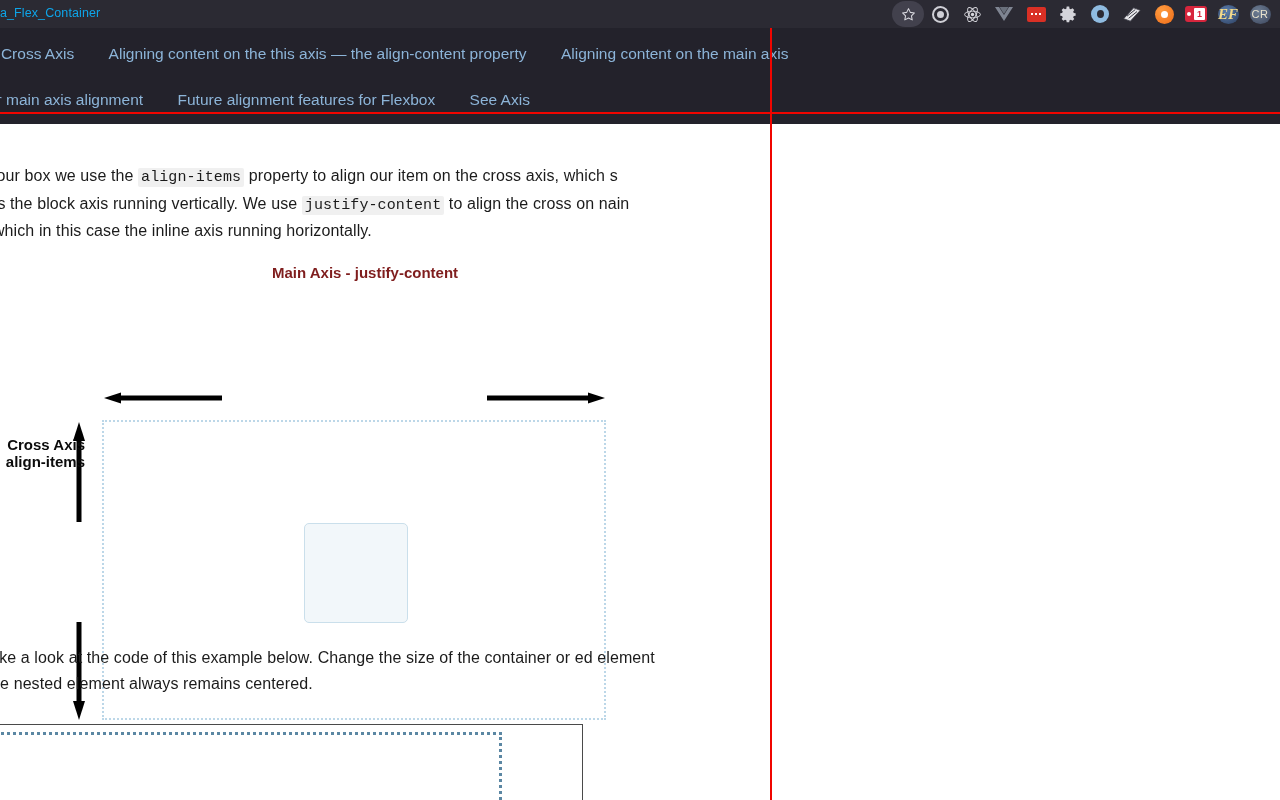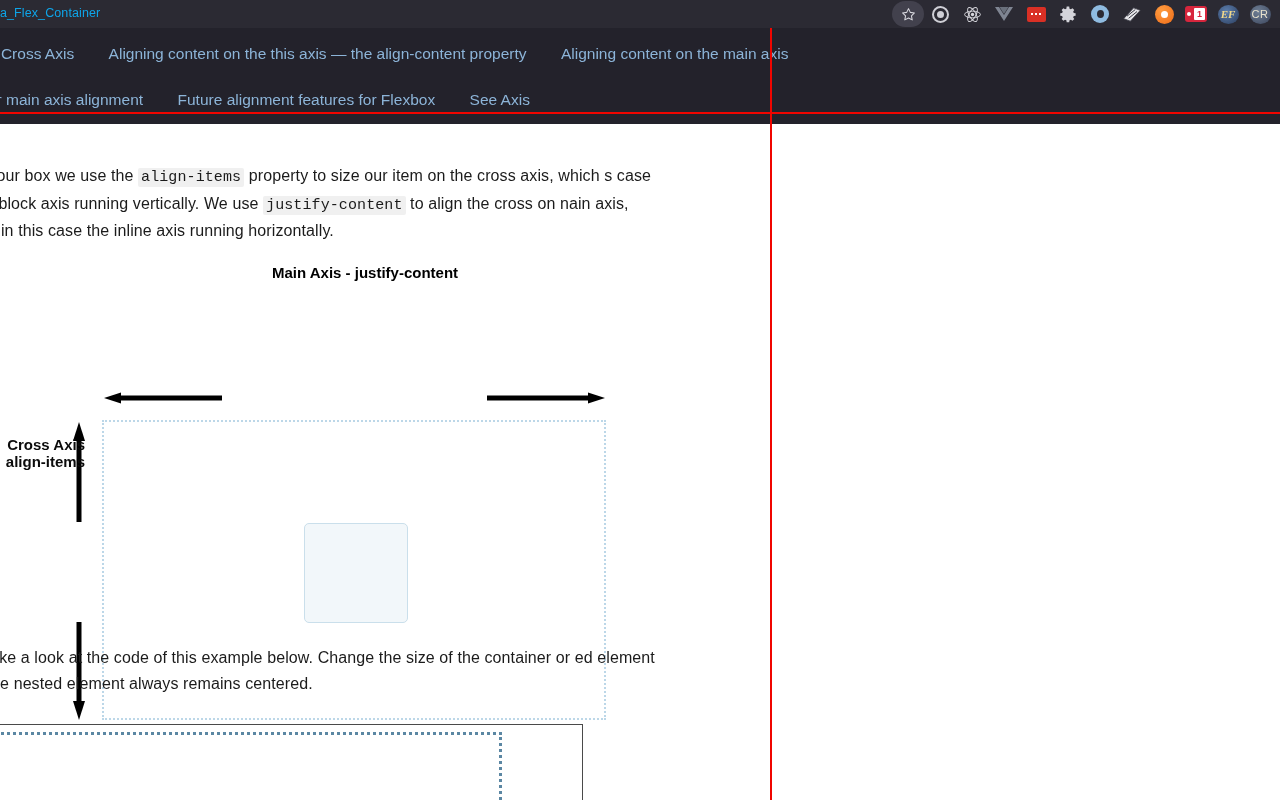--- a/index.html
+++ b/index.html
@@ -113,21 +113,21 @@
     font-size: 9px; font-weight: 700; line-height: 12px; text-align: center;
     margin-right: 2px; border-radius: 1px;
   }
   .ic-badge::before {
     content: ""; position: absolute; left: 2px; top: 6px;
     width: 4px; height: 4px; border-radius: 50%; background: #fff;
   }
   .ic-ef {
     width: 21px; height: 19px; border-radius: 50%;
     background: radial-gradient(circle at 40% 35%, #5d7fae, #2a3c5c);
-    color: #f2d98a; font-size: 11px; font-weight: 700; font-style: italic;
+    color: #f2d98a; font-size: 15px; font-weight: 700; font-style: italic;
     display: flex; align-items: center; justify-content: center;
     font-family: "Liberation Serif", serif;
   }
   .ic-cr {
     width: 21px; height: 19px; border-radius: 50%;
     background: radial-gradient(circle at 40% 35%, #6f7f95, #39435a);
     color: #e8e2cd; font-size: 11px; font-weight: 400;
     display: flex; align-items: center; justify-content: center;
     letter-spacing: 0.5px;
   }
@@ -217,21 +217,21 @@
   }
 
   .main-axis-label {
     position: absolute;
     left: 230px;
     top: 140px;
     width: 270px;
     text-align: center;
     font-size: 15px;
     font-weight: 700;
-    color: #000000;
+    color: #7f1d1d;
   }
 
   
   .arrow-left {
     position: absolute;
     left: 104px;
     top: 268px;
     width: 118px;
     height: 12px;
   }
@@ -409,21 +409,21 @@
     <div class="nav-row row2">
       <a class="nav-link" style="margin-left:-12px;" href="#">or main axis alignment</a>
       <a class="nav-link" href="#">Future alignment features for Flexbox</a>
       <a class="nav-link" href="#">See Axis</a>
     </div>
 
   </div>
 
   <div class="page">
 
-    <p class="prose p1"><span>enter our box we use the </span><code class="inline">align-items</code><span> property to size our item on the cross axis, which </span><span>s case is the block axis running vertically. We use </span><code class="inline">justify-content</code><span> to align the cross on </span><span>nain axis, which in this case the inline axis running horizontally.</span></p>
+    <p class="prose p1"><span>enter our box we use the </span><code class="inline">align-items</code><span> property to align our item on the cross axis, which </span><span>s case is the block axis running vertically. We use </span><code class="inline">justify-content</code><span> to align the cross on </span><span>nain axis, which in this case the inline axis running horizontally.</span></p>
 
     <div class="figure">
 
       <div class="main-axis-label">Main Axis - justify-content</div>
 
       <svg class="arrow-left" viewBox="0 0 118 12">
         <path d="M118 6 L14 6" stroke="#000" stroke-width="5"></path>
         <path d="M0 6 L17 0.5 L17 11.5 Z" fill="#000"></path>
       </svg>
 

